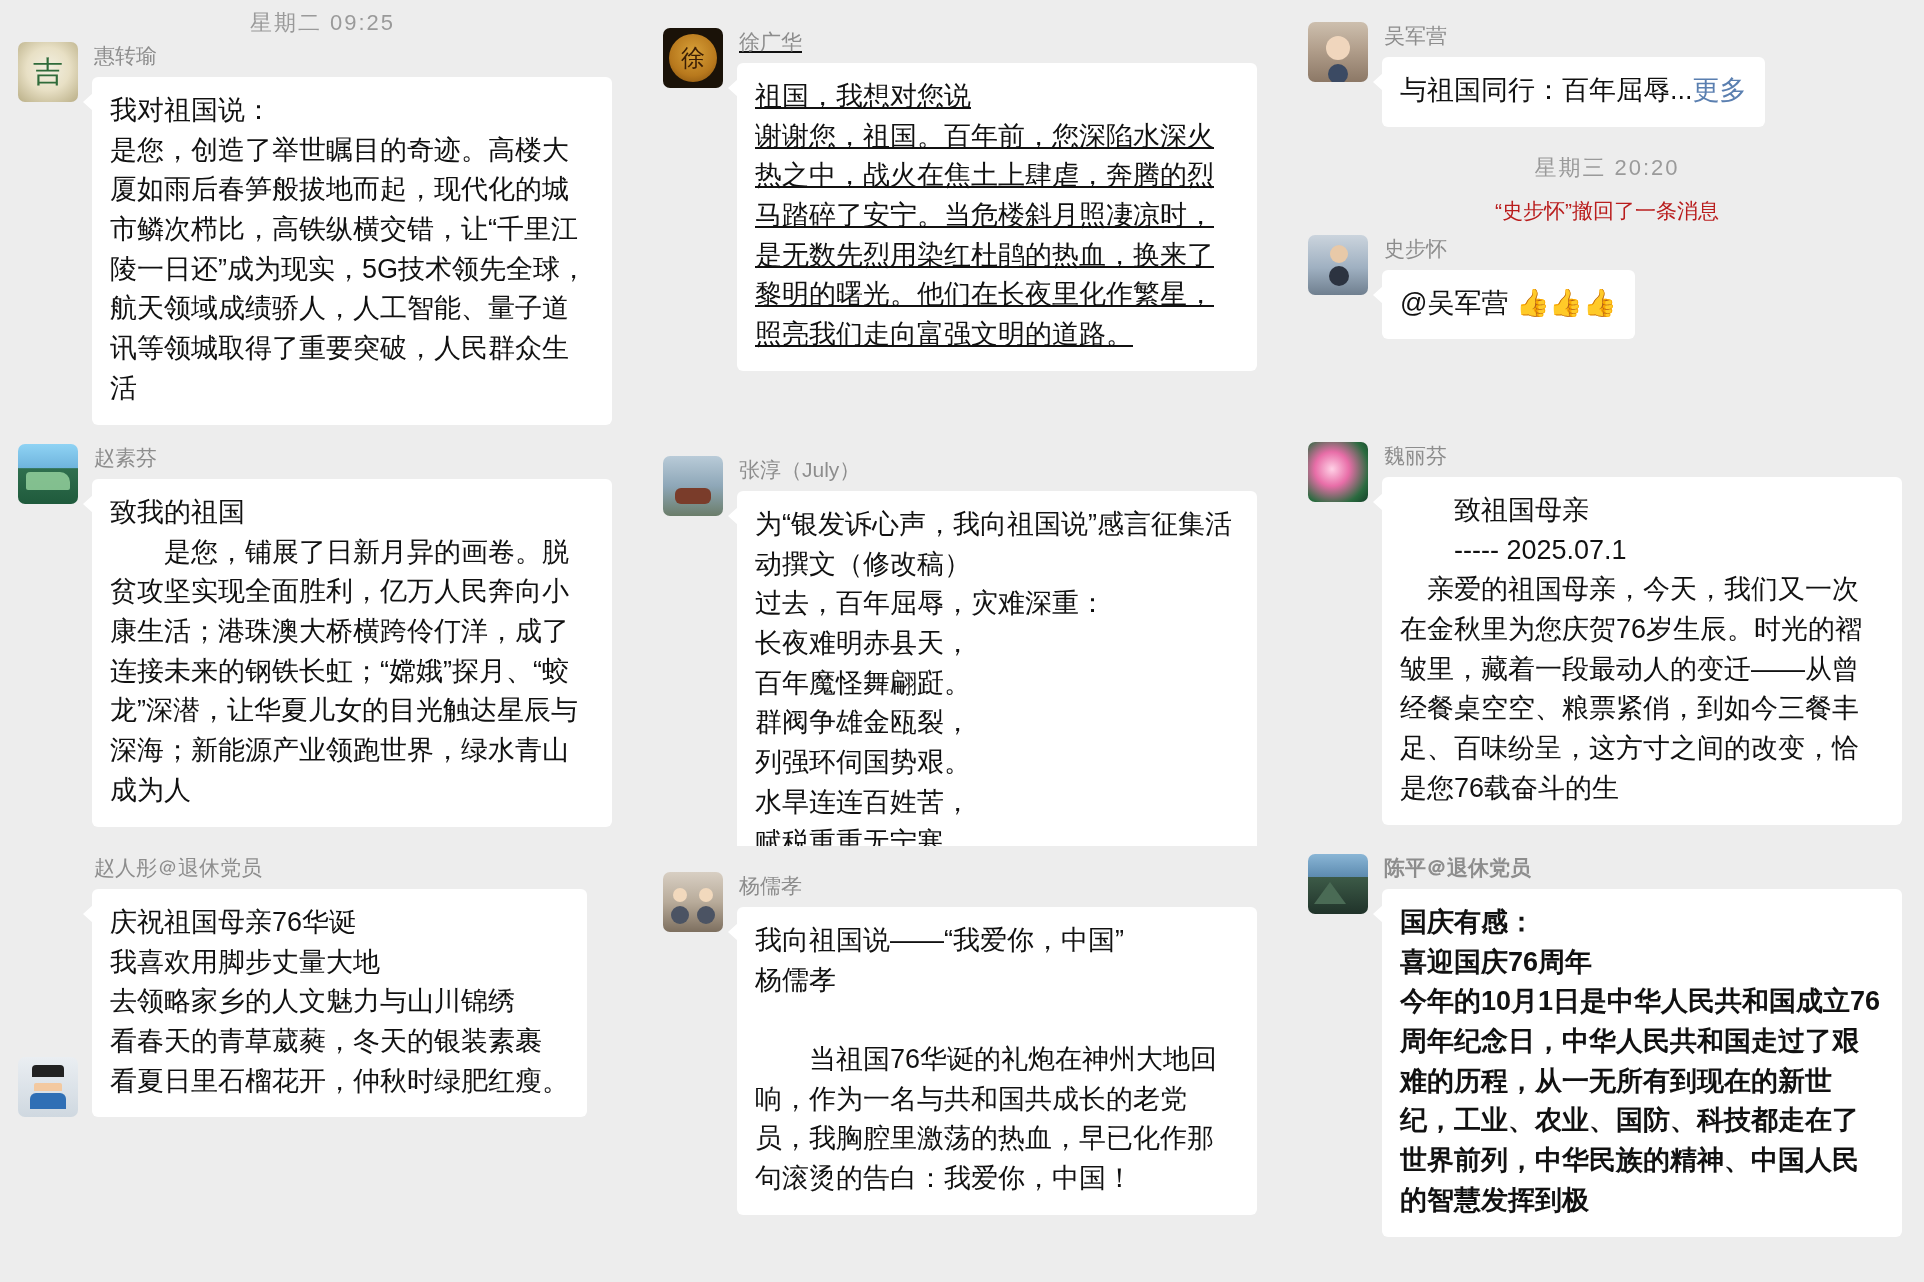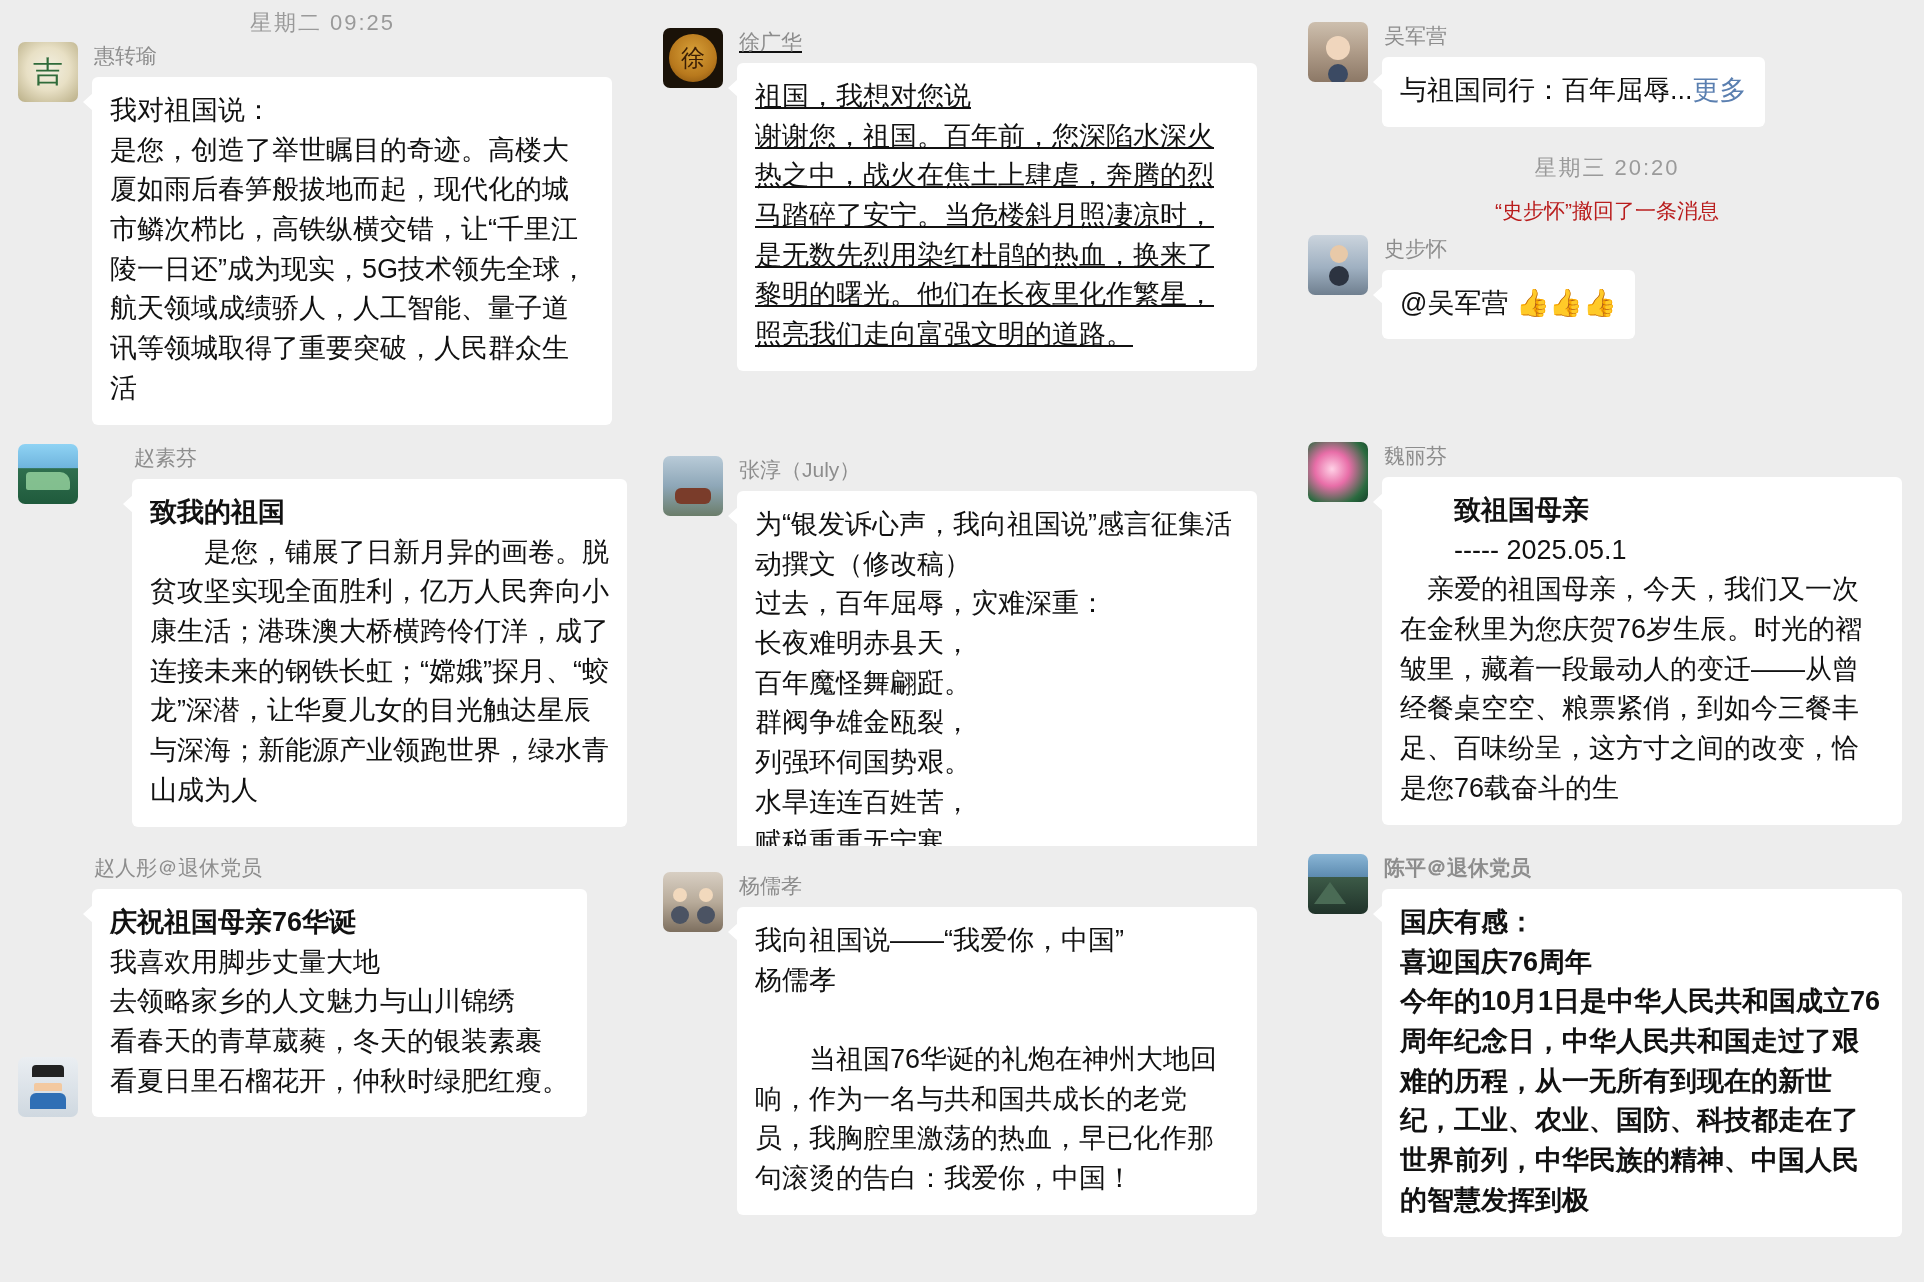--- a/index.html
+++ b/index.html
@@ -100,21 +100,21 @@
     border-right: 10px solid #ffffff;
   }
   .bubble.single-line {
     white-space: nowrap;
   }
   .more-link {
     color: #5a7fb0;
     cursor: pointer;
   }
 
-  .title-line { font-weight: bold; }
+  .title-line { font-weight: normal; }
 
   
   .av-gold {
     background: radial-gradient(circle at 50% 45%, #f3f0e2 0%, #e8e0c5 48%, #b9ae86 100%);
   }
   .av-gold:after {
     content: "吉";
     position: absolute;
     inset: 0;
     display: flex; align-items: center; justify-content: center;
@@ -261,21 +261,21 @@
         <div class="msg-body">
           <div class="sender">史步怀</div>
           <div class="bubble single-line">@吴军营 👍👍👍</div>
         </div>
       </div>
     </div>
   </div>
 
   <div class="cell">
     <div class="chat-panel">
-      <div class="msg" style="padding-top:6px;gap:40px;">
+      <div class="msg" style="padding-top:6px;">
         <div class="avatar av-landscape"></div>
         <div class="msg-body">
           <div class="sender">赵素芬</div>
           <div class="bubble"><span class="title-line">致我的祖国</span>
 <span>　　是您，铺展了日新月异的画卷。脱贫攻坚实现全面胜利，亿万人民奔向小康生活；港珠澳大桥横跨伶仃洋，成了连接未来的钢铁长虹；“嫦娥”探月、“蛟龙”深潜，让华夏儿女的目光触达星辰与深海；新能源产业领跑世界，绿水青山成为人</span></div>
         </div>
       </div>
     </div>
   </div>
 
@@ -298,21 +298,21 @@
     </div>
   </div>
 
   <div class="cell">
     <div class="chat-panel">
       <div class="msg" style="padding-top:4px;">
         <div class="avatar av-lotus"></div>
         <div class="msg-body">
           <div class="sender">魏丽芬</div>
           <div class="bubble"><span class="title-line">　　致祖国母亲</span>
-<span>　　----- 2025.05.1</span>
+<span>　　----- 2025.07.1</span>
 <span>　亲爱的祖国母亲，今天，我们又一次在金秋里为您庆贺76岁生辰。时光的褶皱里，藏着一段最动人的变迁——从曾经餐桌空空、粮票紧俏，到如今三餐丰足、百味纷呈，这方寸之间的改变，恰是您76载奋斗的生</span></div>
         </div>
       </div>
     </div>
   </div>
 
   <div class="cell">
     <div class="chat-panel">
       <div class="msg" style="padding-top:8px;align-items:flex-end;">
         <div class="avatar av-cartoon"></div>

